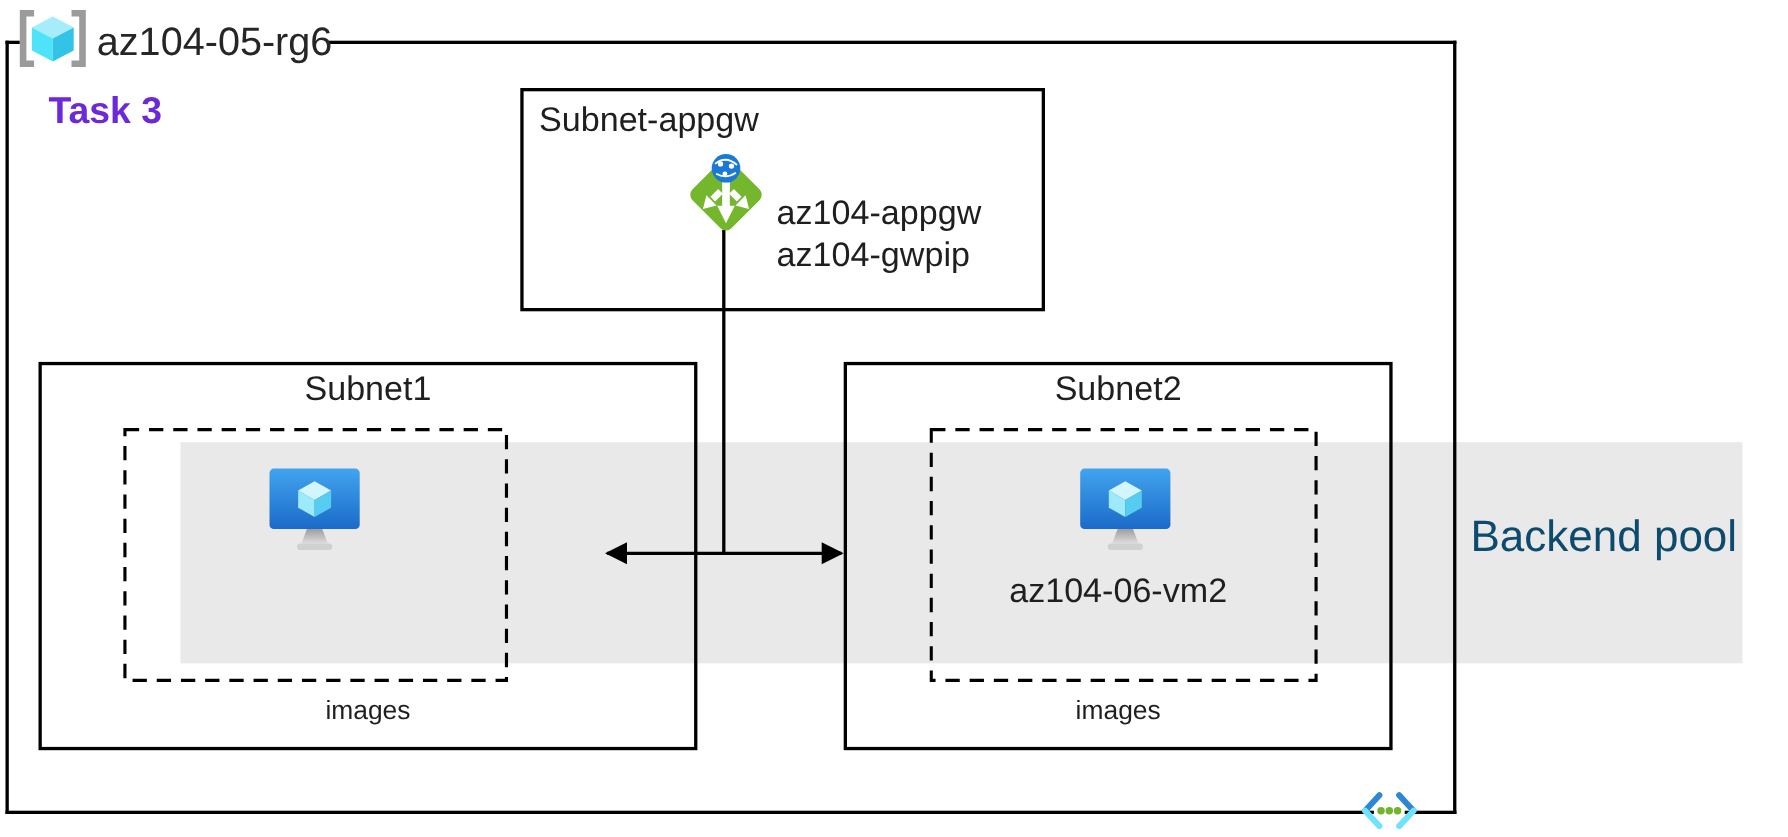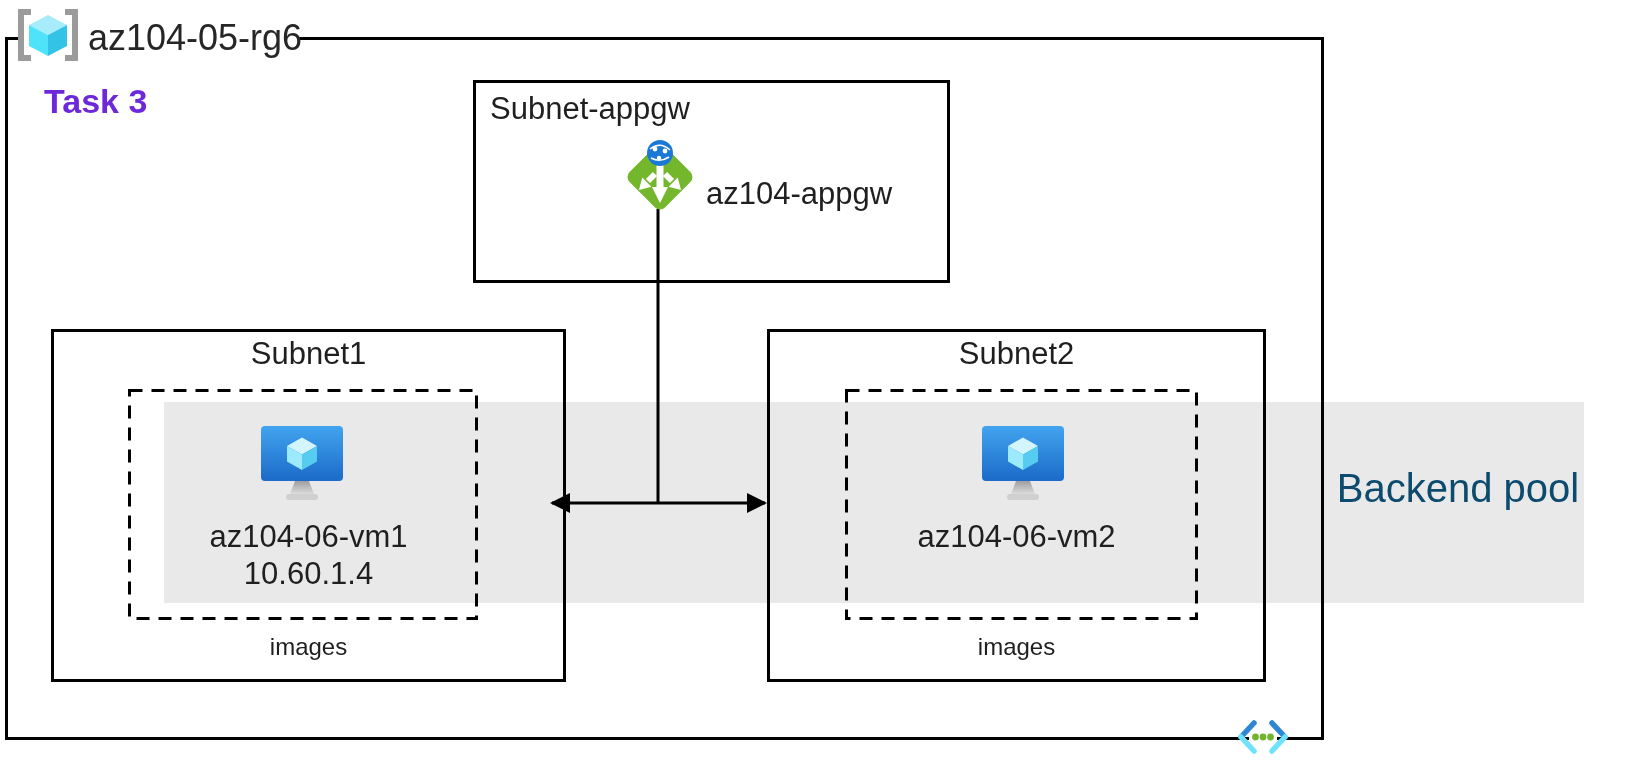--- a/index.html
+++ b/index.html
@@ -57,21 +57,21 @@
   .appgw-text {
     left: 706px; top: 139px; font-size: 31px; line-height: 38px;
     z-index: 3; white-space: nowrap; margin-top: 36px;
   }
 
   
   .subnet {
     border: 3px solid #000; box-sizing: border-box;
     background: transparent; z-index: 2;
   }
-  .subnet1 { left: 51px;  top: 329px; width: 515px; height: 353px; padding-left: 31px; }
+  .subnet1 { left: 35px;  top: 329px; width: 599px; height: 353px; padding-left: 31px; }
   .subnet2 { left: 767px; top: 329px; width: 499px; height: 353px; }
   .subnet-title {
     position: absolute; left: 0; top: 4px; width: 100%;
     text-align: center; font-size: 31px;
   }
   .dashed-box { position: absolute; }
   .vm-icon { position: absolute; }
   .vm-text {
     position: absolute; left: 0; width: 100%; top: 186px;
     text-align: center; font-size: 31px; line-height: 37px;
@@ -128,20 +128,21 @@
 
     <circle cx="38" cy="16" r="13" fill="#1b79d6"></circle>
     <path d="M28,12 Q38,4 48,13" fill="none" stroke="#fff" stroke-width="1.6"></path>
     <path d="M29,21 Q38,26 47,20" fill="none" stroke="#fff" stroke-width="1.6"></path>
     <circle cx="33" cy="12" r="2.4" fill="#fff"></circle>
     <circle cx="43" cy="14" r="2.4" fill="#fff"></circle>
     <circle cx="37" cy="21" r="2.2" fill="#fff"></circle>
   </svg>
   <div class="abs appgw-text">
     <div>az104-appgw</div>
+    <div>az104-gwpip</div>
   </div>
 
   <svg class="abs connectors" width="1625" height="761" viewBox="0 0 1625 761">
     <line x1="658" y1="209" x2="658" y2="503" stroke="#000" stroke-width="3"></line>
     <line x1="552" y1="503" x2="765" y2="503" stroke="#000" stroke-width="3"></line>
     <polygon points="550,503 570,493 570,513" fill="#000"></polygon>
     <polygon points="767,503 747,493 747,513" fill="#000"></polygon>
   </svg>
 
   <div class="abs subnet subnet1">
@@ -160,24 +161,20 @@
             <stop offset="1" stop-color="#dcdcdc"></stop>
         </linearGradient>
       </defs>
       <rect x="1" y="1" width="82" height="55" rx="4" fill="url(#vmg1)"></rect>
       <polygon points="42,12.5 57,21 42,29.5 27,21" fill="#d3f6fe"></polygon>
       <polygon points="27,21 42,29.5 42,45 27,36.5" fill="#9deafd"></polygon>
       <polygon points="57,21 42,29.5 42,45 57,36.5" fill="#55ccf0"></polygon>
       <polygon points="35,56 49,56 54,69 30,69" fill="url(#st1)"></polygon>
       <rect x="26" y="69" width="32" height="6" rx="3" fill="#d0d0d0"></rect>
     </svg>
-    <div class="vm-text">
-      <div>az104-06-vm1</div>
-      <div>10.60.1.4</div>
-    </div>
     <div class="subnet-bottom-label">images</div>
   </div>
 
   <div class="abs subnet subnet2">
     <div class="subnet-title">Subnet2</div>
     <svg class="dashed-box" style="left:75px; top:57px;" width="353" height="231" viewBox="0 0 353 231">
       <rect x="1.5" y="1.5" width="350" height="228" fill="none" stroke="#000" stroke-width="3" stroke-dasharray="13 9"></rect>
     </svg>
     <svg class="vm-icon" style="left:211px; top:93px;" width="84" height="76" viewBox="0 0 84 76">
       <defs>

